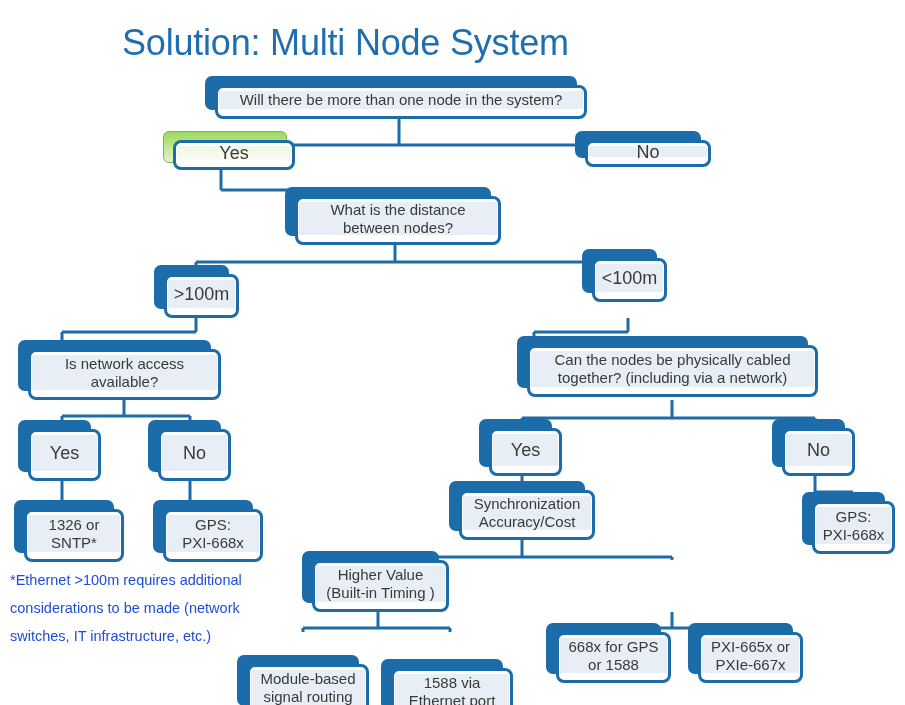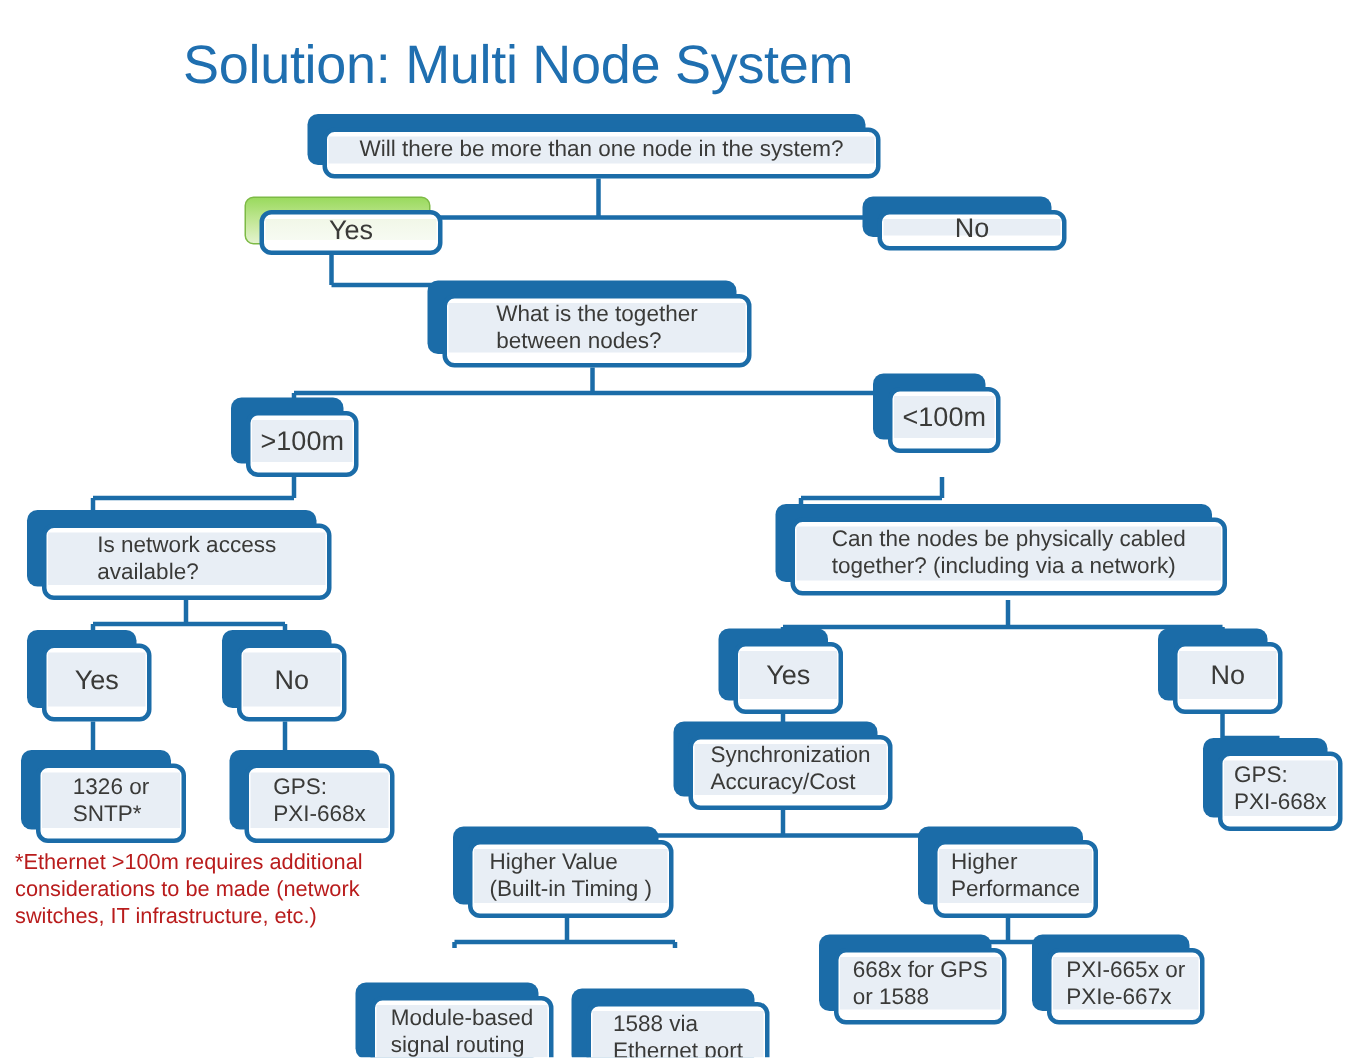--- a/index.html
+++ b/index.html
@@ -73,39 +73,40 @@
   .node .inner {
     position: absolute;
     left: 4px;
     top: 6px;
     right: 4px;
     bottom: 10px;
     background: #E8EEF5;
     display: flex;
     align-items: center;
     justify-content: center;
+    text-align: center;
     color: #3A3A38;
     font-size: 15px;
     line-height: 18px;
     white-space: pre-line;
   }
   .node.green .inner {
     background: linear-gradient(to bottom, #F1F7E8 0%, #F7FBF2 100%);
   }
   .node.small .inner { font-size: 18px; }
 
   
   #footnote {
     position: absolute;
     left: 10px;
     top: 566px;
     width: 270px;
     font-size: 14.5px;
-    line-height: 18px;
-    color: #b91c1c;
+    line-height: 28px;
+    color: #1d4ed8;
     white-space: pre-line;
   }
 </style>
 </head>
 <body>
 
 <div id="canvas">
 
   <div id="page-title">Solution: Multi Node System</div>
 
@@ -185,21 +186,21 @@
 
   <div class="node small" style="left:585px; top:140px; width:126px; height:27px;">
     <div class="shadow"></div>
     <div class="frame"></div>
     <div class="inner">No</div>
   </div>
 
   <div class="node" style="left:295px; top:196px; width:206px; height:49px;">
     <div class="shadow"></div>
     <div class="frame"></div>
-    <div class="inner">What is the together
+    <div class="inner">What is the distance
 between nodes?</div>
   </div>
 
   <div class="node small" style="left:164px; top:274px; width:75px; height:44px;">
     <div class="shadow"></div>
     <div class="frame"></div>
     <div class="inner">&gt;100m</div>
   </div>
 
   <div class="node small" style="left:592px; top:258px; width:75px; height:44px;">
@@ -274,26 +275,20 @@
 PXI-668x</div>
   </div>
 
   <div class="node" style="left:312px; top:560px; width:137px; height:52px;">
     <div class="shadow"></div>
     <div class="frame"></div>
     <div class="inner">Higher Value
 (Built-in Timing )</div>
   </div>
 
-  <div class="node" style="left:622px; top:560px; width:110px; height:52px;">
-    <div class="shadow"></div>
-    <div class="frame"></div>
-    <div class="inner">Higher
-Performance</div>
-  </div>
 
   <div class="node" style="left:247px; top:664px; width:122px; height:51px;">
     <div class="shadow"></div>
     <div class="frame"></div>
     <div class="inner">Module-based
 signal routing</div>
   </div>
 
   <div class="node" style="left:391px; top:632px; width:122px; height:51px;margin-top:36px;">
     <div class="shadow"></div>

